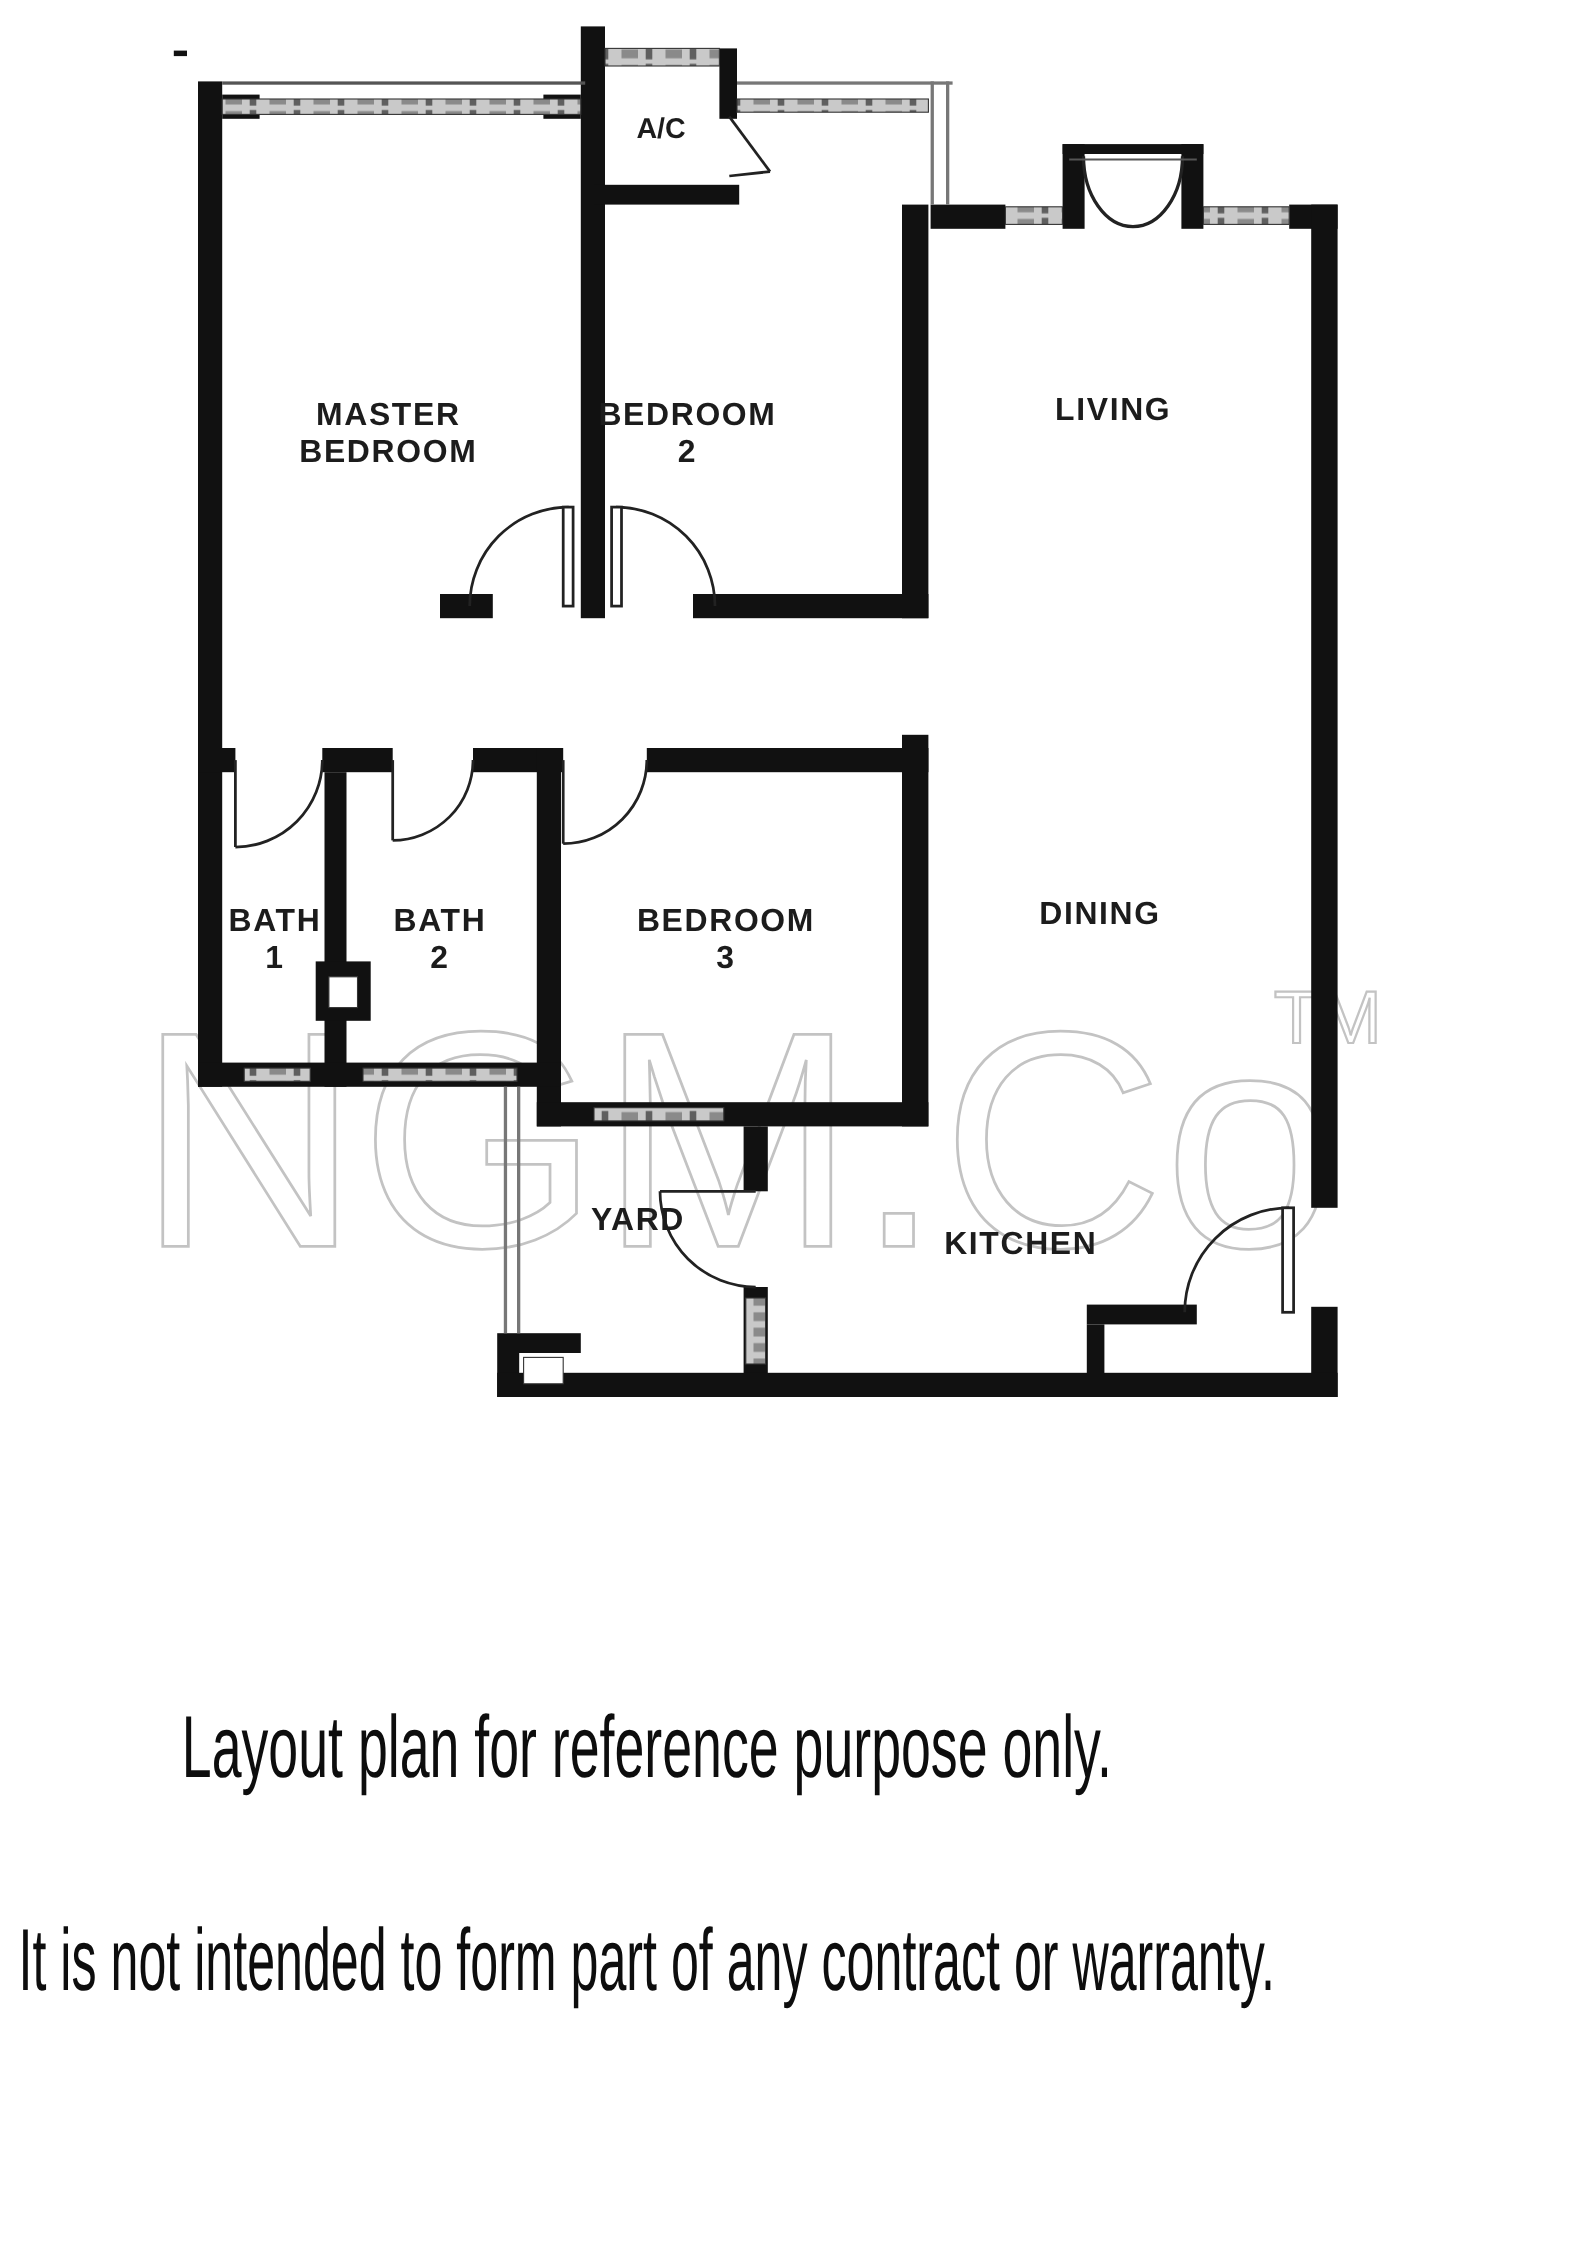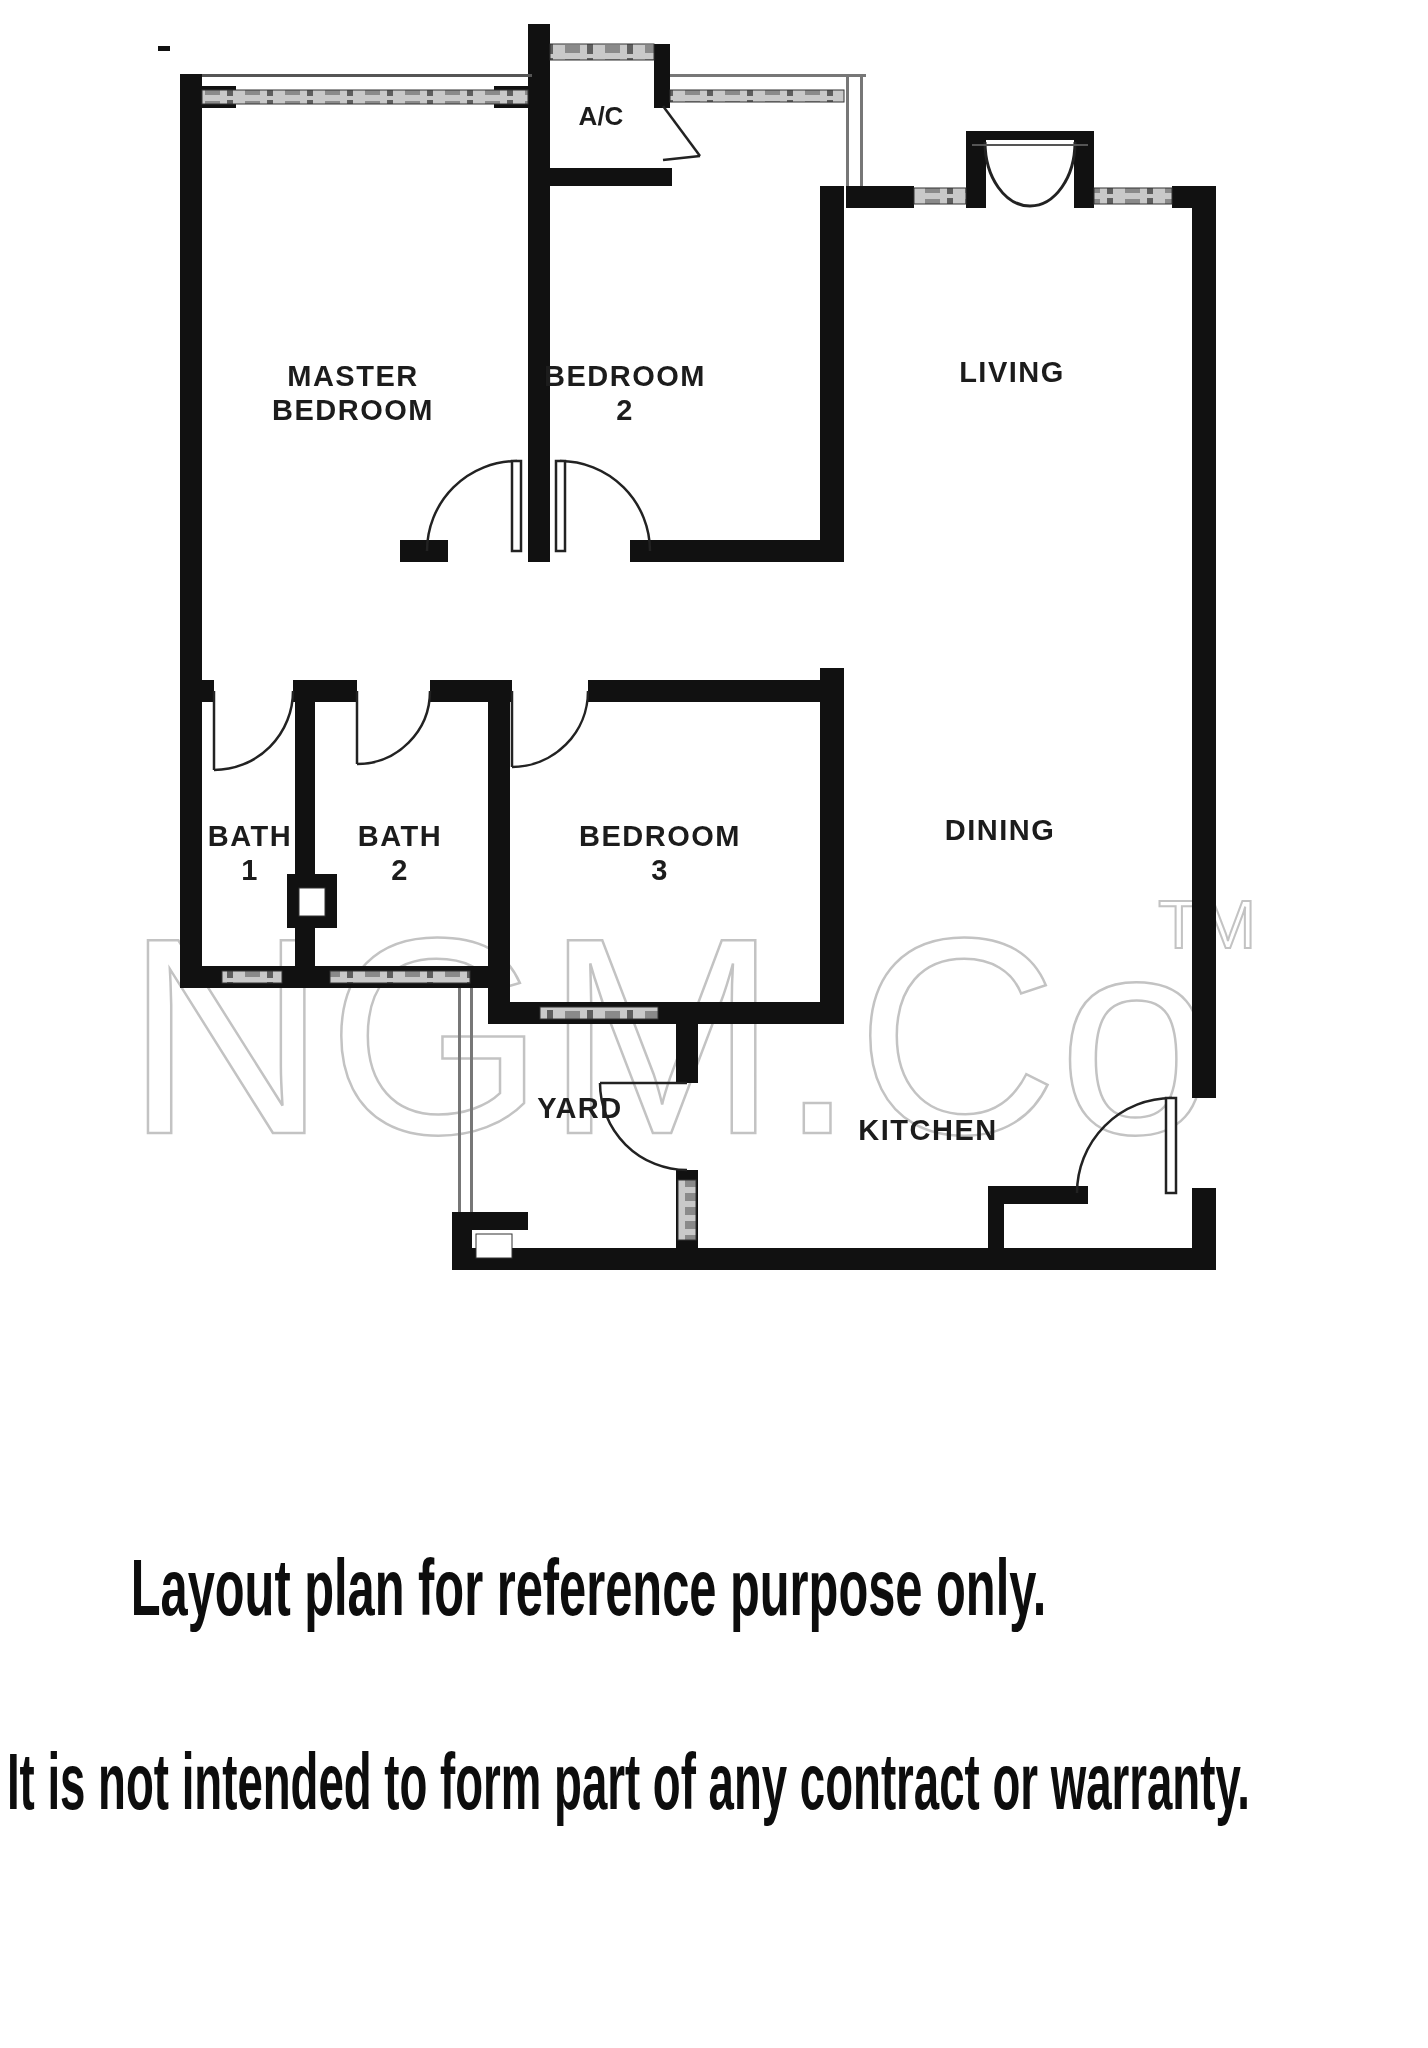--- a/index.html
+++ b/index.html
@@ -3,23 +3,23 @@
 <meta charset="utf-8">
 <style>
   html,body{margin:0;padding:0;background:#ffffff;}
   body{width:1428px;height:2048px;position:relative;font-family:"Liberation Sans",sans-serif;overflow:hidden;}
   #plan-wrap{position:absolute;left:0;top:0;width:1428px;height:1430px;}
   svg{display:block;}
   .room-label{font-family:"Liberation Sans",sans-serif;font-weight:700;font-size:29px;letter-spacing:1.5px;fill:#1c1c1c;text-anchor:middle;}
   .ac-label{font-family:"Liberation Sans",sans-serif;font-weight:700;font-size:26px;fill:#1c1c1c;text-anchor:middle;}
   .watermark-text{font-family:"Liberation Sans",sans-serif;font-weight:400;font-size:280px;fill:none;stroke:#c3c3c3;stroke-width:2.5px;}
   .watermark-tm{font-family:"Liberation Sans",sans-serif;font-size:68px;fill:none;stroke:#c3c3c3;stroke-width:2px;}
-  .caption{position:absolute;left:0;width:1176px;display:flex;justify-content:center;white-space:nowrap;color:#0d0d0d;font-weight:700;font-size:80px;line-height:1;align-items:center;}
+  .caption{position:absolute;left:0;width:1176px;display:flex;justify-content:center;white-space:nowrap;color:#0d0d0d;font-weight:400;font-size:80px;line-height:1;align-items:center;}
   #caption-1{top:1548px;}
-  #caption-2{top:1742px;padding-left:40px;}
+  #caption-2{top:1742px;}
   #caption-1 span{transform:scaleX(0.61);}
   #caption-2 span{transform:scaleX(0.57);}
   .caption span{display:inline-block;transform-origin:center;}
 </style>
 </head>
 <body>
 
 <div id="plan-wrap">
 <svg width="1428" height="1430" viewBox="0 0 1428 1430">
   <defs>

